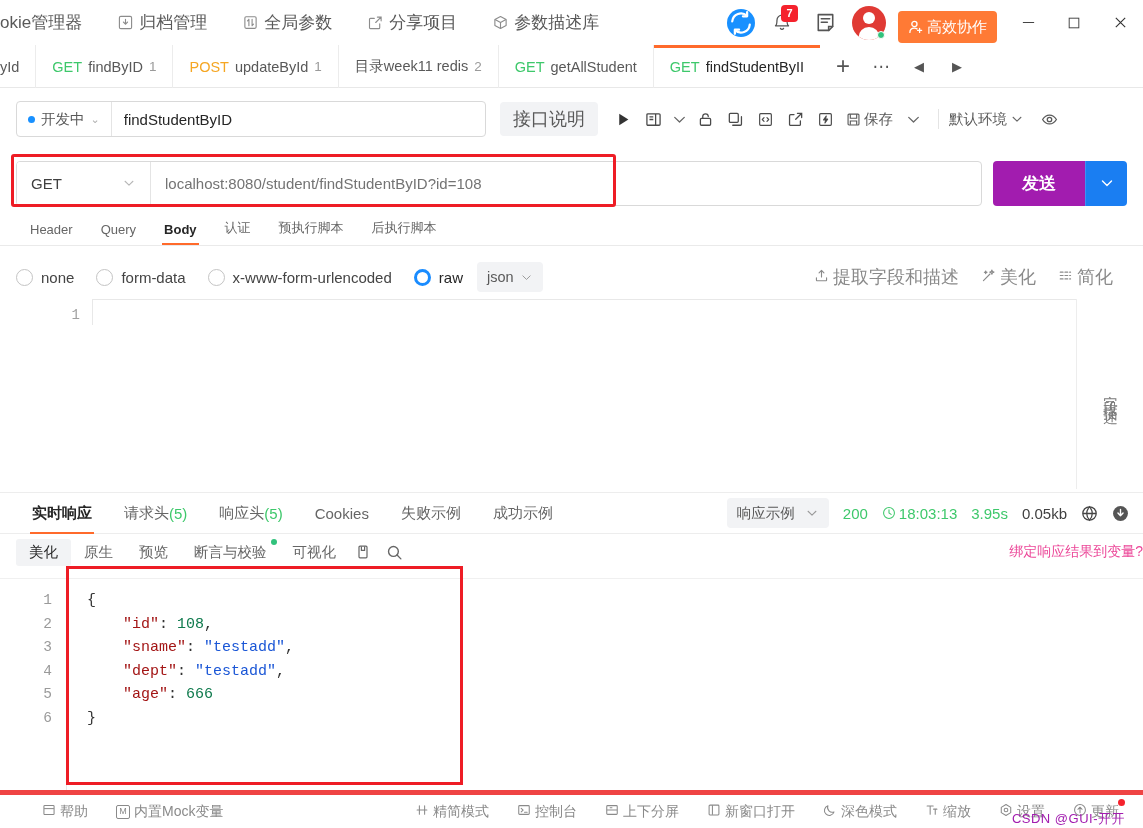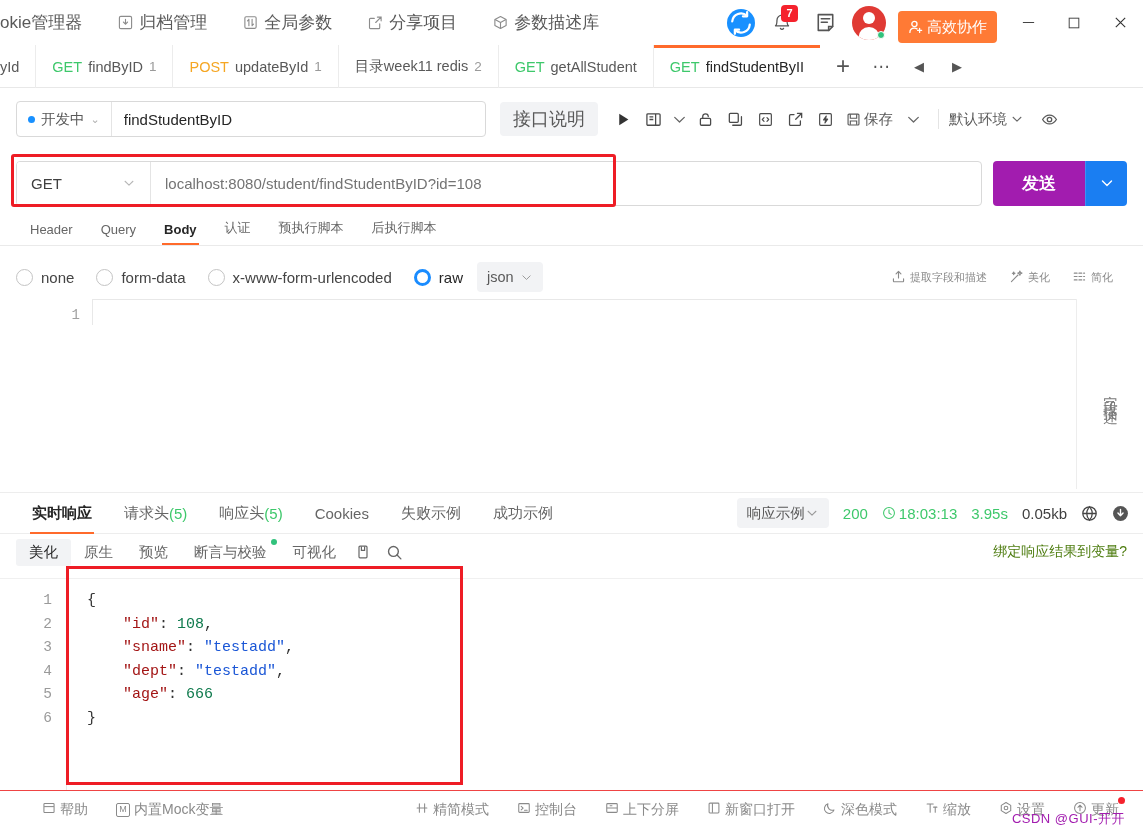--- a/index.html
+++ b/index.html
@@ -221,21 +221,21 @@
   .json-sel {
     background:#f2f3f5; border-radius:4px; height:30px;
     display:flex; align-items:center; gap:6px; padding:0 10px;
     font-size:14.5px; color:#595959; cursor:pointer; margin-left:2px;
   }
   .bodytype-right {
     margin-left:auto; display:flex; align-items:center; gap:22px;
   }
   .bt-action {
     display:flex; align-items:center; gap:4px;
-    font-size:11px; color:#8a8a8a; cursor:pointer; white-space:nowrap;
+    font-size:18px; color:#8a8a8a; cursor:pointer; white-space:nowrap;
   }
   .bt-action svg { width:15px; height:15px; }
 
   
   .editor {
     position:absolute; top:299px; left:16px; width:1060px; height:190px;
     display:flex; background:#fff;
   }
   .gutter {
     width:76px; text-align:right; padding:8px 12px 0 0;
@@ -271,21 +271,21 @@
   .resptab.active { color:#262626; font-weight:bold; }
   .resptab.active::after {
     content:""; position:absolute; left:14px; right:14px; bottom:0; height:2.5px; background:#ff6a2b;
   }
   .resptab .cnt { color:#3ec86b; font-weight:normal; }
   .resp-meta {
     margin-left:auto; display:flex; align-items:center; gap:14px; padding-right:14px;
   }
   .resp-sel {
     background:#f2f3f5; border-radius:4px; height:30px;
-    display:flex; align-items:center; padding:0 10px;
+    display:flex; align-items:center; gap:10px; padding:0 10px;
     font-size:14.5px; color:#595959; cursor:pointer;
   }
   .stat-ok { color:#3ec86b; font-size:15px; }
   .stat-time { color:#3ec86b; font-size:15px; display:flex; align-items:center; gap:3px; }
   .stat-gray { color:#404040; font-size:15px; }
   .meta-ico { color:#555; cursor:pointer; display:flex; align-items:center; }
 
   
   .subtoolbar {
     position:absolute; top:534px; left:0; width:1143px; height:36px;
@@ -298,21 +298,21 @@
   .stab.active { background:#f2f3f5; color:#262626; }
   .green-dot {
     position:absolute; top:0px; right:3px; width:6px; height:6px;
     border-radius:50%; background:#31c27c;
   }
   .stool {
     width:30px; height:28px; display:flex; align-items:center; justify-content:center;
     color:#666; cursor:pointer;
   }
   .subtool-right {
-    margin-left:auto; padding-right:16px; font-size:14px; color:#4d7c0f;
+    margin-left:auto; font-size:14px; color:#ec4899;
     cursor:pointer; white-space:nowrap;text-align:center;
   }
 
   
   .respbody {
     position:absolute; top:578px; left:0; width:1143px; height:212px;
     display:flex; background:#fff; border-top:1px solid #f0f0f0;
   }
   .resp-gutter {
     width:66px; text-align:right; padding:10px 14px 0 0;
@@ -330,21 +330,21 @@
   .json-num { color:#0f7a4d; }
   .json-punc { color:#333; }
   .resp-highlight {
     position:absolute; left:66px; top:566px; width:397px; height:219px;
     border:3px solid #ee1c25; pointer-events:none;
   }
 
   
   .bottombar {
     position:absolute; bottom:0; left:0; width:1143px; height:38px;
-    display:flex; align-items:center; border-top:1px solid #ef4444;
+    display:flex; align-items:center; border-top:5px solid #ef4444;
     background:#fff; padding:0 14px;
   }
   .bb-item {
     display:flex; align-items:center; gap:4px;
     font-size:14px; color:#8a8a8a; margin-right:28px; cursor:pointer;
     white-space:nowrap; position:relative;
   }
   .bb-item svg { width:14px; height:14px; }
   .bb-spacer { flex:1; }
   .bb-red-dot {

